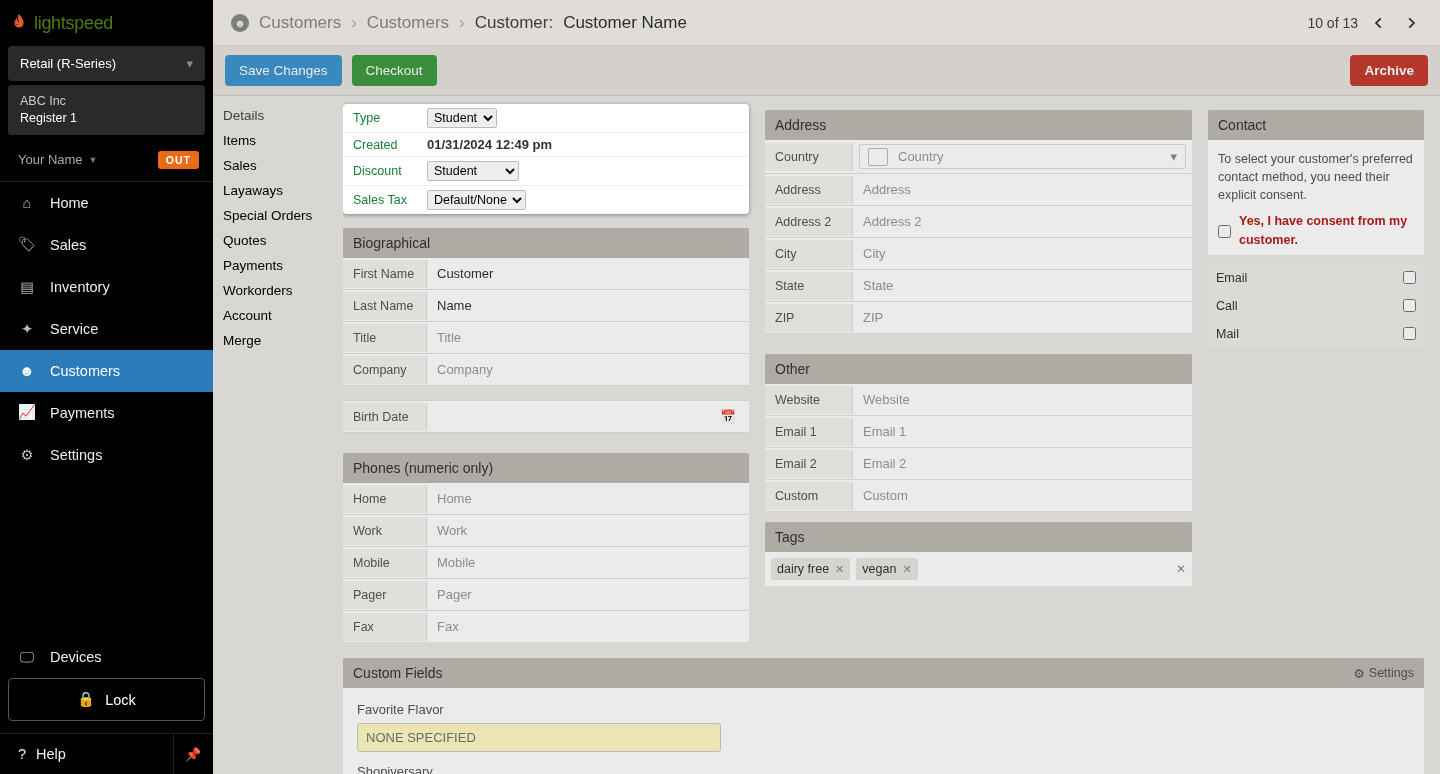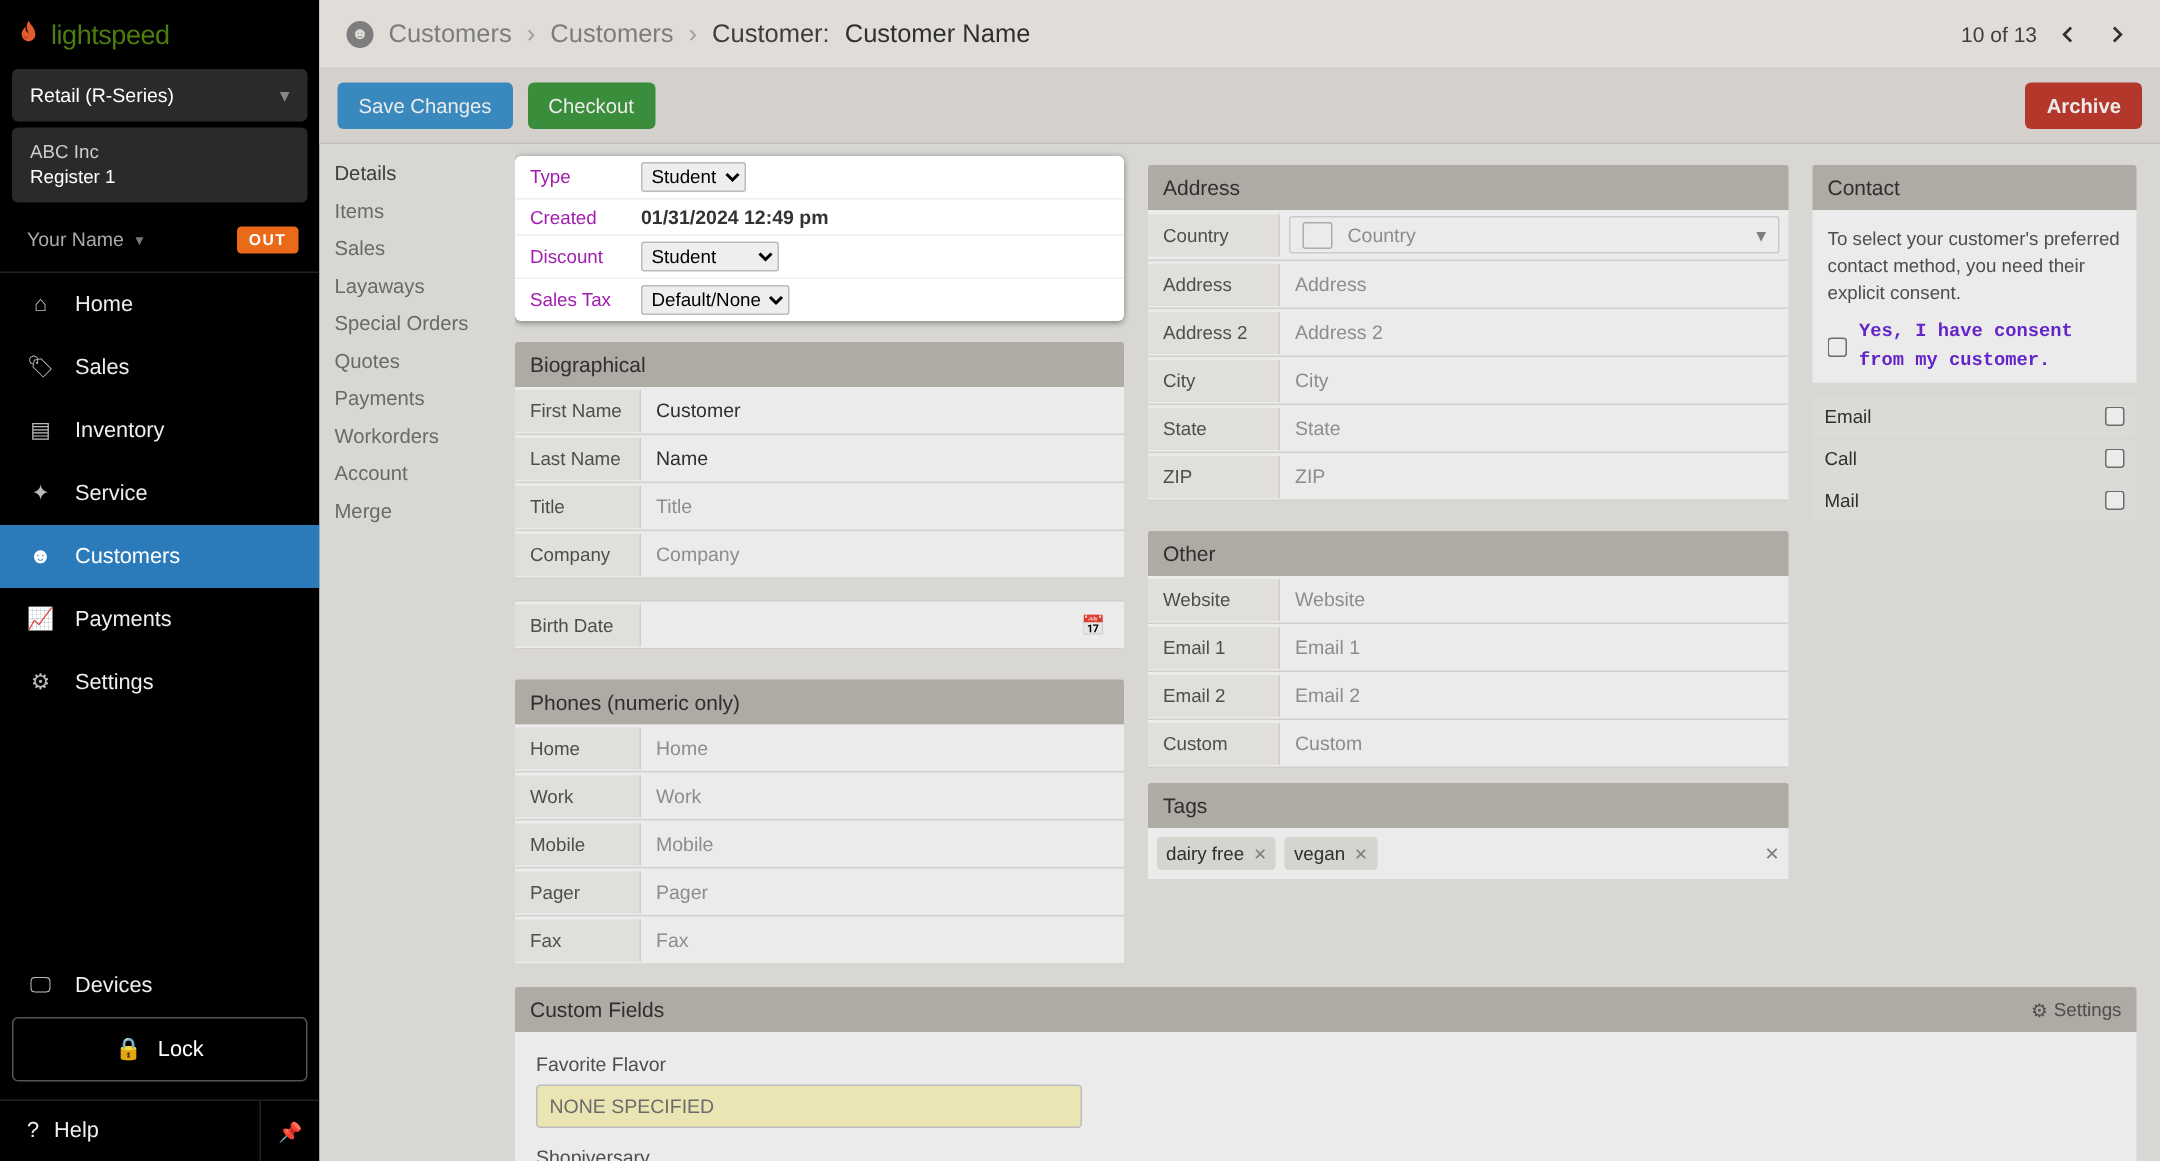--- a/index.html
+++ b/index.html
@@ -50,21 +50,21 @@
 .btn { padding: 8px 14px; border-radius: 4px; font-size: 13.5px; border: none; cursor: pointer; color: #fff; }
 .btn-blue { background: #3e94cf; }
 .btn-green { background: #3f9a3f; }
 .btn-red { background: #c43c2f; font-weight: bold; }
 .actionbar .spacer { flex: 1; }
 
 
 .content { flex: 1; display: flex; overflow: hidden; }
 .subnav { width: 130px; padding: 12px 12px 0 10px; font-size: 13.5px; }
 .subnav .hdr { color: #444; font-weight: 500; margin-bottom: 10px; }
-.subnav a { display: block; color: #737373; text-decoration: none; margin-bottom: 10px; cursor: pointer; }
+.subnav a { display: block; color: #000000; text-decoration: none; margin-bottom: 10px; cursor: pointer; }
 
 .form-area { flex: 1; overflow-y: auto; padding: 8px 16px 20px 0; }
 .row3 { display: flex; gap: 16px; }
 .col-left { width: 406px; flex-shrink: 0; }
 .col-mid { flex: 1; min-width: 0; }
 .col-right { width: 216px; flex-shrink: 0; }
 
 
 .highlight-box { background: #fff; border-radius: 4px; box-shadow: 0 1px 4px rgba(0,0,0,0.4); padding: 0; position: relative; z-index: 10; margin-bottom: 14px; }
 
@@ -78,21 +78,21 @@
 .col-mid .kv-label { width: 88px; }
 .kv-value { flex: 1; padding: 4px 6px; display: flex; align-items: center; }
 
 .inp { width: 100%; border: none; background: transparent; padding: 4px 4px; color: #333; outline: none; font-size: 13px; }
 .inp::placeholder { color: #999; }
 select.sel { border: 1px solid #bbb; background: #eee; padding: 1px 2px; font-size: 12.5px; border-radius: 2px; }
 
 
 .hl-row { display: flex; align-items: center; border-bottom: 1px solid #eee; padding: 4px 0; }
 .hl-row:last-child { border-bottom: none; }
-.hl-label { width: 80px; padding-left: 10px; font-size: 12.5px; color: #a21caf; }
+.hl-label { width: 80px; padding-left: 10px; font-size: 12.5px; color: #15803d; }
 .hl-value { flex: 1; padding-left: 4px; font-size: 13px; color: #333; }
 
 
 .country-select { flex: 1; display: flex; align-items: center; background: #fff; border: 1px solid #ddd; border-radius: 2px; }
 .country-select .cbox { width: 20px; height: 18px; border: 1px solid #bbb; border-radius: 2px; margin: 0 8px; }
 .country-select .ph { flex: 1; color: #999; padding: 4px 2px; }
 .country-select .chev { color: #888; padding-right: 8px; }
 
 
 .tags-box { background: #fff; padding: 6px; display: flex; flex-wrap: wrap; gap: 6px; align-items: center; }
@@ -423,21 +423,21 @@
             <span class="tags-clear">✕</span>
           </div>
         </div>
 
         <div class="col-right">
           <div class="sec-title first">Contact</div>
           <div class="contact-body">
             <div>To select your customer's preferred contact method, you need their explicit consent.</div>
             <label class="consent-row">
               <input type="checkbox" style="">
-              <span style="font-weight:600;color:#6d28d9;font-family:Liberation Mono, monospace;">Yes, I have consent from my customer.</span>
+              <span style="font-weight:600;color:#b91c1c;">Yes, I have consent from my customer.</span>
             </label>
           </div>
           <div class="contact-list">
             <div class="contact-opt">
                 <span>Email</span>
                 <input type="checkbox" style="">
               </div>
             <div class="contact-opt">
                 <span>Call</span>
                 <input type="checkbox" style="">

